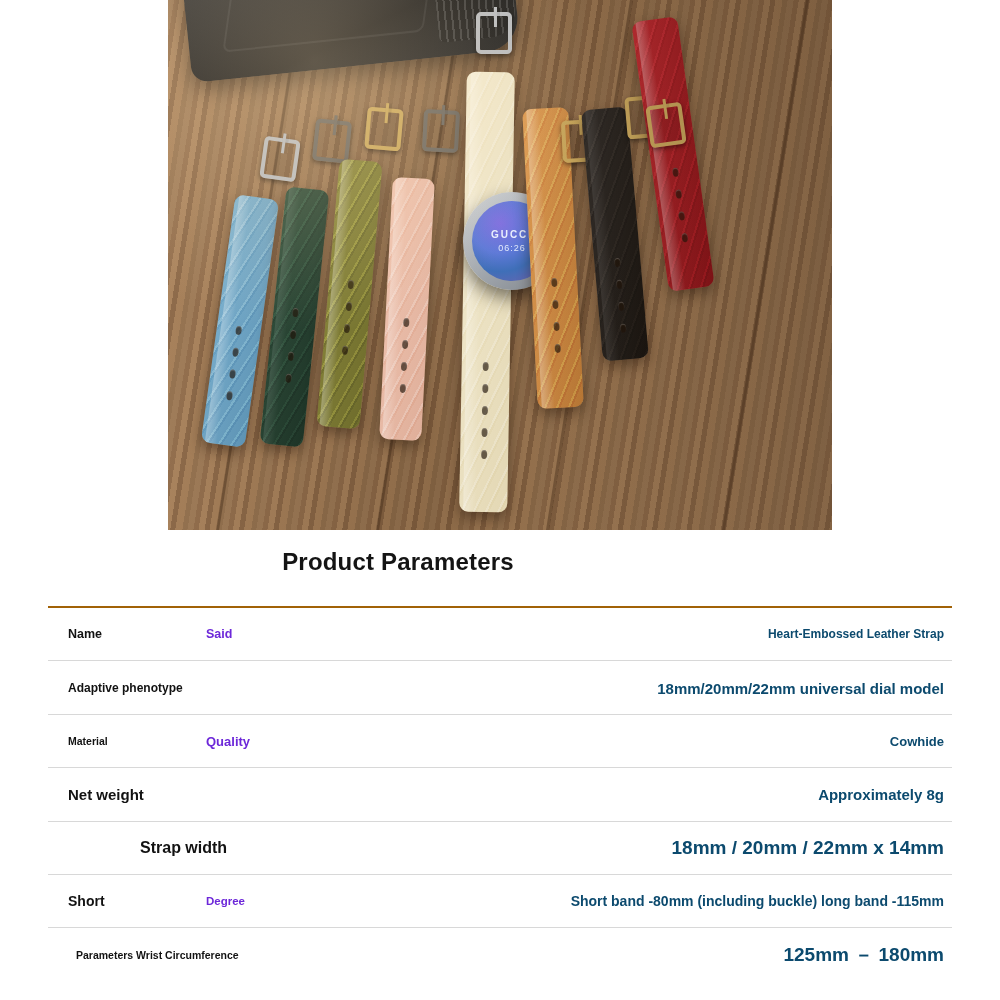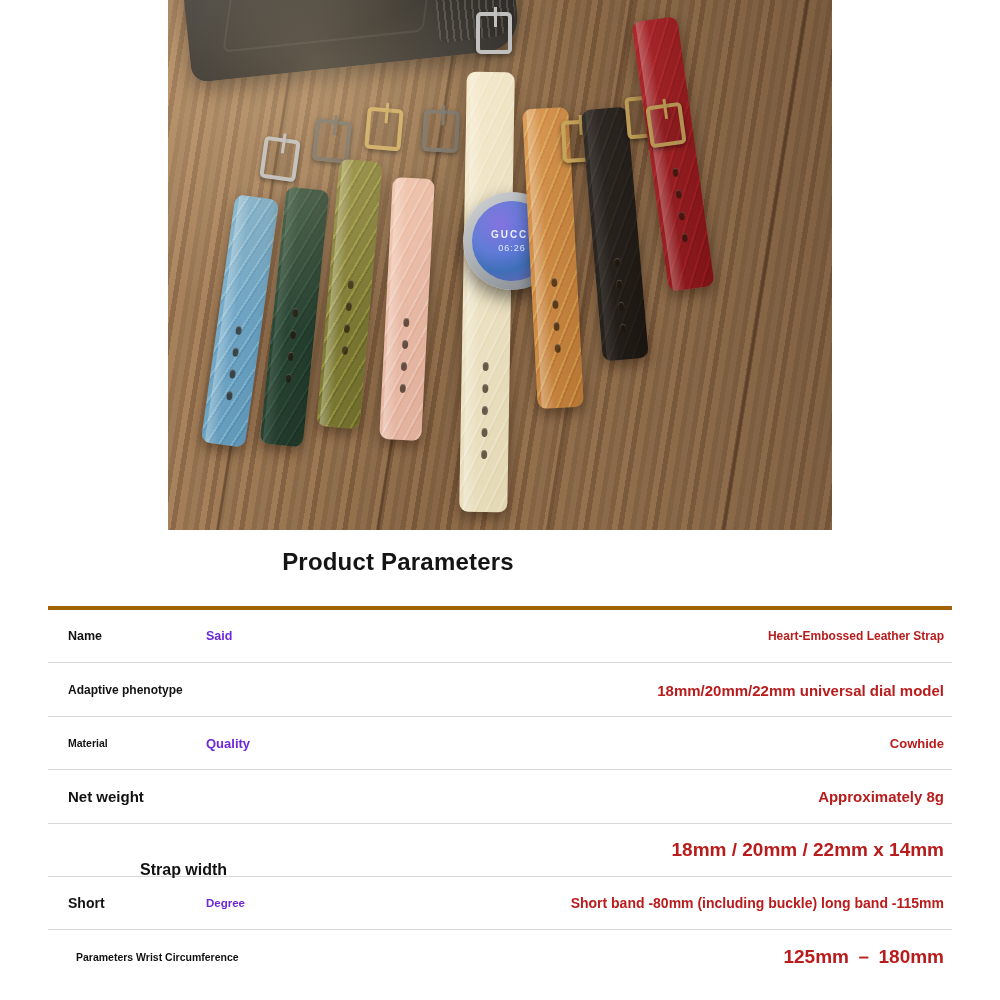--- a/index.html
+++ b/index.html
@@ -209,21 +209,21 @@
     position: absolute;
     left: 48px;
     top: 606px;
     width: 904px;
   }
   .row {
     position: relative;
     height: 52.4px;
     border-bottom: 1px solid #d8d8d8;
   }
-  .row:first-child { border-top: 4px solid #a16207; }
+  .row:first-child { border-top: 2px solid #a16207; }
   .row .label {
     position: absolute;
     left: 20px;
     top: 50%;
     transform: translateY(-50%);
     font-weight: bold;
     color: #121212;
     white-space: nowrap;
   }
   .row .sub {
@@ -234,36 +234,36 @@
     font-weight: bold;
     color: #6d28d9;
     white-space: nowrap;
   }
   .row .value {
     position: absolute;
     right: 8px;
     top: 50%;
     transform: translateY(-50%);
     font-weight: bold;
-    color: #b91c1c;
+    color: #0c4a6e;
     white-space: nowrap;
     text-align: left;
     margin-left: 8px;
   }
   
   .r1 .label, .r1 .sub { font-size: 12.5px; }
   .r1 .value { font-size: 12px; }
   .r2 .label { font-size: 12px; }
   .r2 .value { font-size: 15px; }
   .r3 .label { font-size: 10.5px; }
   .r3 .sub { font-size: 13px; text-align: center; }
   .r3 .value { font-size: 13px; }
   .r4 .label { font-size: 15px; }
   .r4 .value { font-size: 15px; }
-  .r5 .label { font-size: 16px; left: 92px; margin-top: 20px; }
+  .r5 .label { font-size: 16px; left: 92px; }
   .r5 .value { font-size: 19px; }
   .r6 .label { font-size: 14px; }
   .r6 .sub { font-size: 11.5px; }
   .r6 .value { font-size: 14px; }
   .r7 { border-bottom: none; }
   .r7 .label { font-size: 10.5px; left: 28px; }
   .r7 .value { font-size: 19px; }
 </style>
 </head>
 <body>

